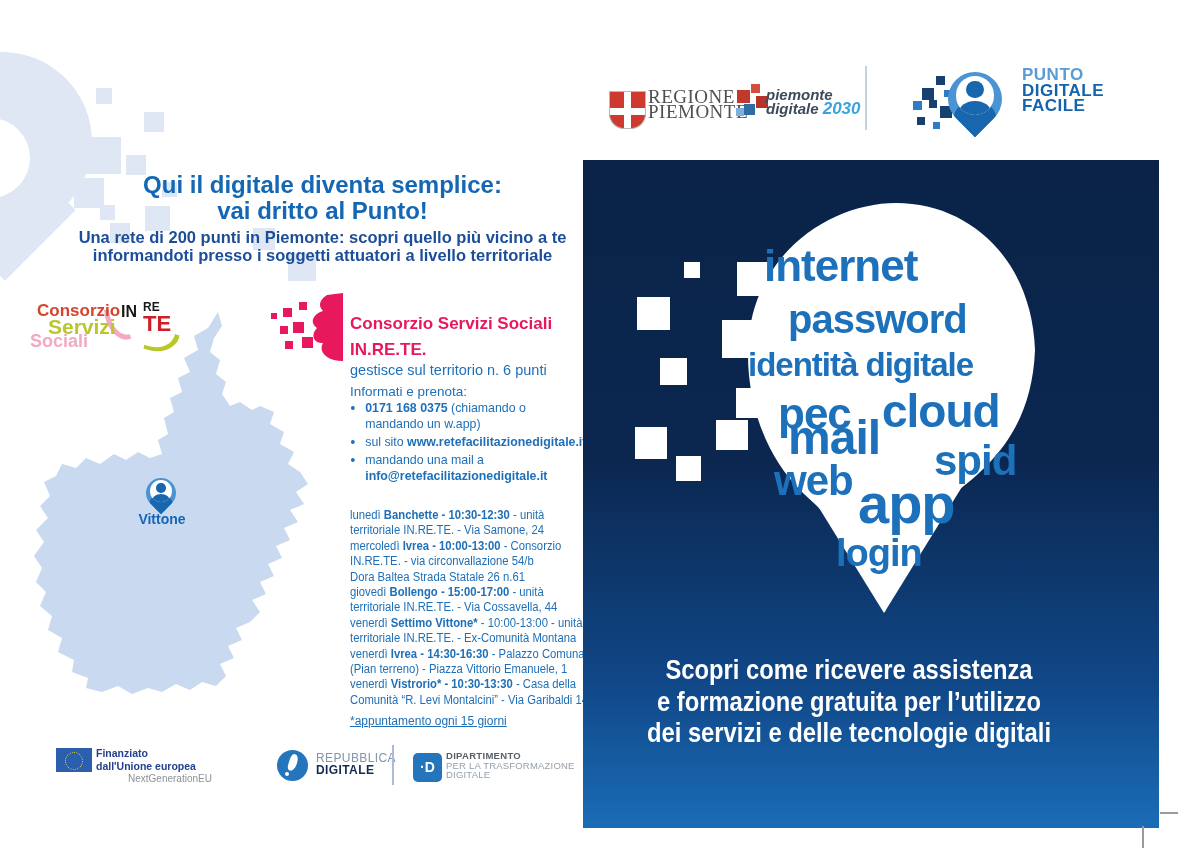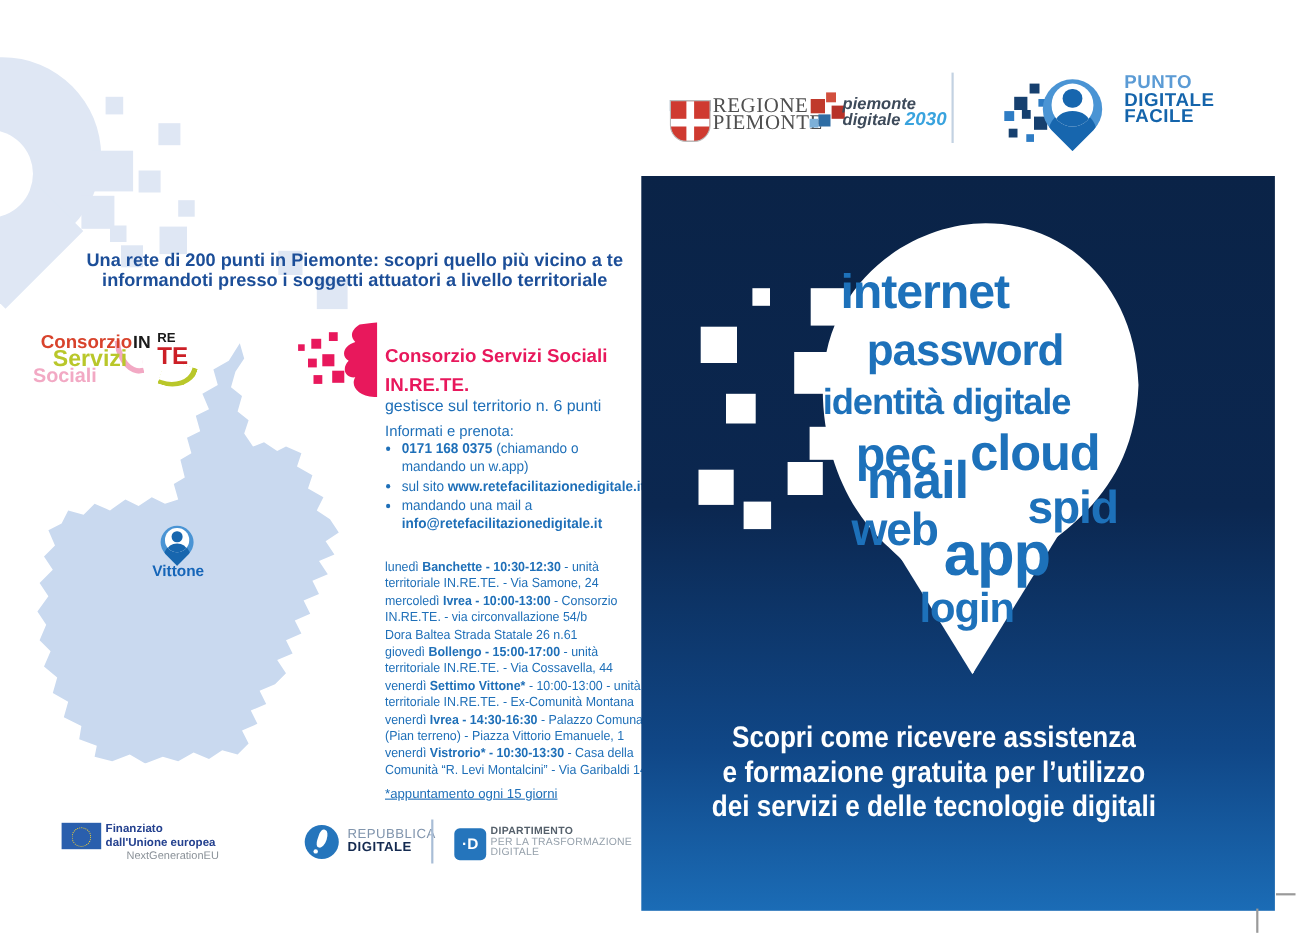--- a/index.html
+++ b/index.html
@@ -83,21 +83,21 @@
   .wsq{position:absolute;background:#fff;}
   .word{position:absolute;color:#1d71ba;font-weight:bold;letter-spacing:-1px;line-height:1;}
   .panel-head{left:583px;top:655px;width:532px;text-align:center;color:#fff;font-weight:bold;
       font-size:27px;line-height:31.5px;transform:scaleX(.88);}
 
   
   .eu-flag{left:56px;top:748px;width:36px;height:24px;background:#2a5fad;}
   .eu-stars{position:absolute;left:9px;top:4px;width:16px;height:16px;border-radius:50%;
       border:1.6px dotted #f5d130;}
   .eu-text{left:96px;top:747px;color:#24418f;font-size:10.5px;line-height:12.5px;font-weight:bold;}
-  .eu-ngeu{left:83px;top:773px;color:#8a9198;font-size:10px;padding-left:32px;}
+  .eu-ngeu{left:96px;top:773px;color:#8a9198;font-size:10px;padding-left:32px;}
   .rd-circle{left:277px;top:750px;width:31px;height:31px;border-radius:50%;background:#2575bc;}
   .rd-italy{position:absolute;left:12px;top:4px;width:8px;height:17px;background:#fff;
       border-radius:45% 55% 60% 40%;transform:rotate(18deg);}
   .rd-isl{position:absolute;left:8px;top:22px;width:4px;height:4px;border-radius:50%;background:#fff;}
   .rd-text1{left:316px;top:751px;color:#8195ad;font-size:12px;letter-spacing:.4px;}
   .rd-text2{left:316px;top:763px;color:#142a50;font-size:12px;font-weight:bold;letter-spacing:.4px;}
   .foot-div{left:392px;top:745px;width:1.5px;height:40px;background:#a9bdd6;}
   .dtd-badge{left:413px;top:753px;width:29px;height:29px;border-radius:5px;background:#2575bc;
       color:#fff;font-size:14px;font-weight:bold;text-align:center;line-height:29px;}
   .dtd-l1{left:446px;top:750px;color:#55606b;font-size:9.5px;font-weight:bold;letter-spacing:.3px;}
@@ -171,20 +171,24 @@
       </div>
         </div>
     </div>
     <div class="abs pdf-text">
       <div class="l1">PUNTO</div>
       <div class="l2">DIGITALE</div>
       <div class="l3">FACILE</div>
     </div>
   </div>
 
+  <div class="abs hero-title">
+    <div>Qui il digitale diventa semplice:</div>
+    <div>vai dritto al Punto!</div>
+  </div>
   <div class="abs hero-sub">
     <div>Una rete di 200 punti in Piemonte: scopri quello più vicino a te</div>
     <div>informandoti presso i soggetti attuatori a livello territoriale</div>
   </div>
 
   <svg class="abs" style="left:22px;top:306px" width="315" height="388" viewBox="0 0 315 388">
     <path fill="#c9d9ef" d="M196 6 L186 22 L172 30 L176 44 L162 52 L168 66 L156 72 L160 86 L148 92
       L152 106 L142 112 L146 128 L136 134 L140 148 L128 152 L116 146 L104 154 L92 148 L78 158
       L64 152 L54 162 L40 158 L34 170 L22 176 L28 190 L18 200 L26 212 L14 224 L22 236 L12 250
       L20 262 L14 276 L24 286 L18 300 L30 310 L26 324 L40 332 L36 346 L52 354 L50 366 L66 372

